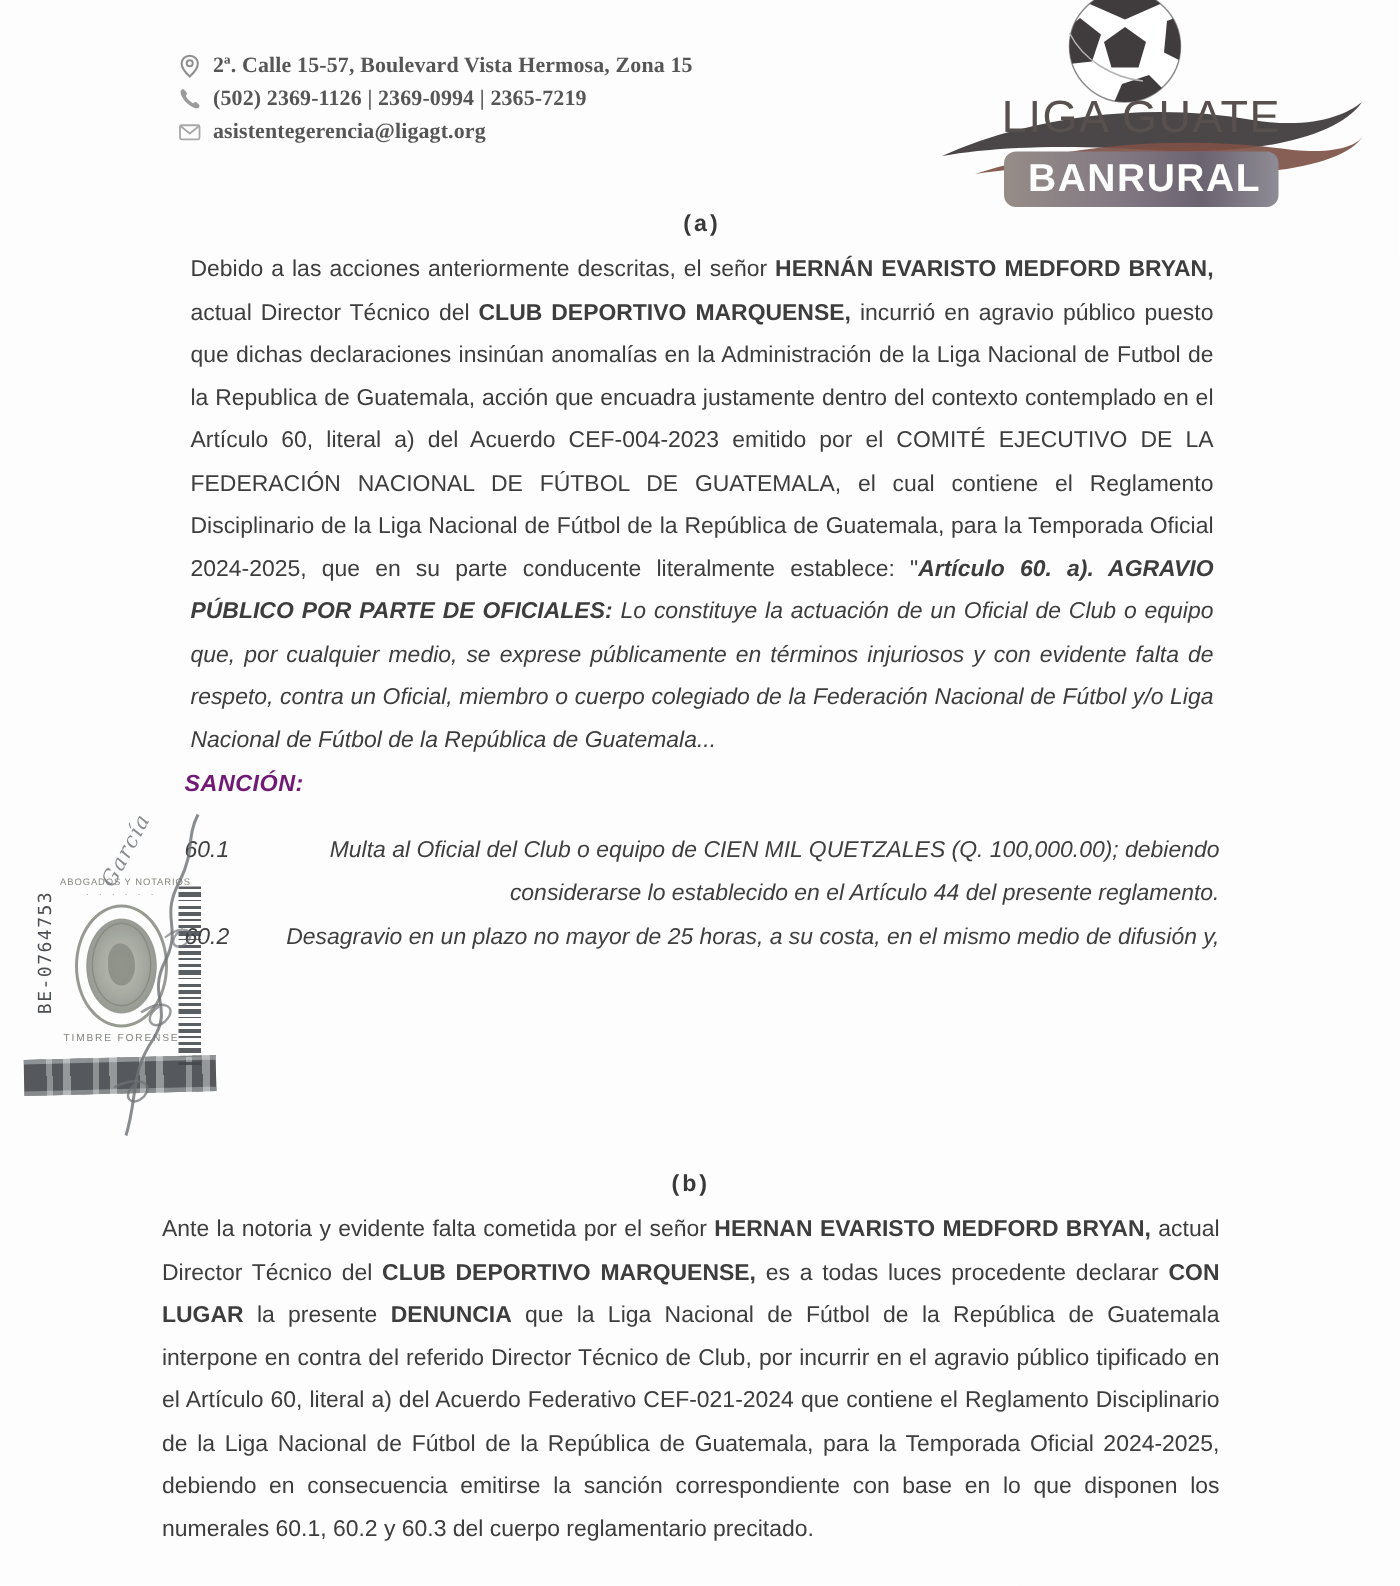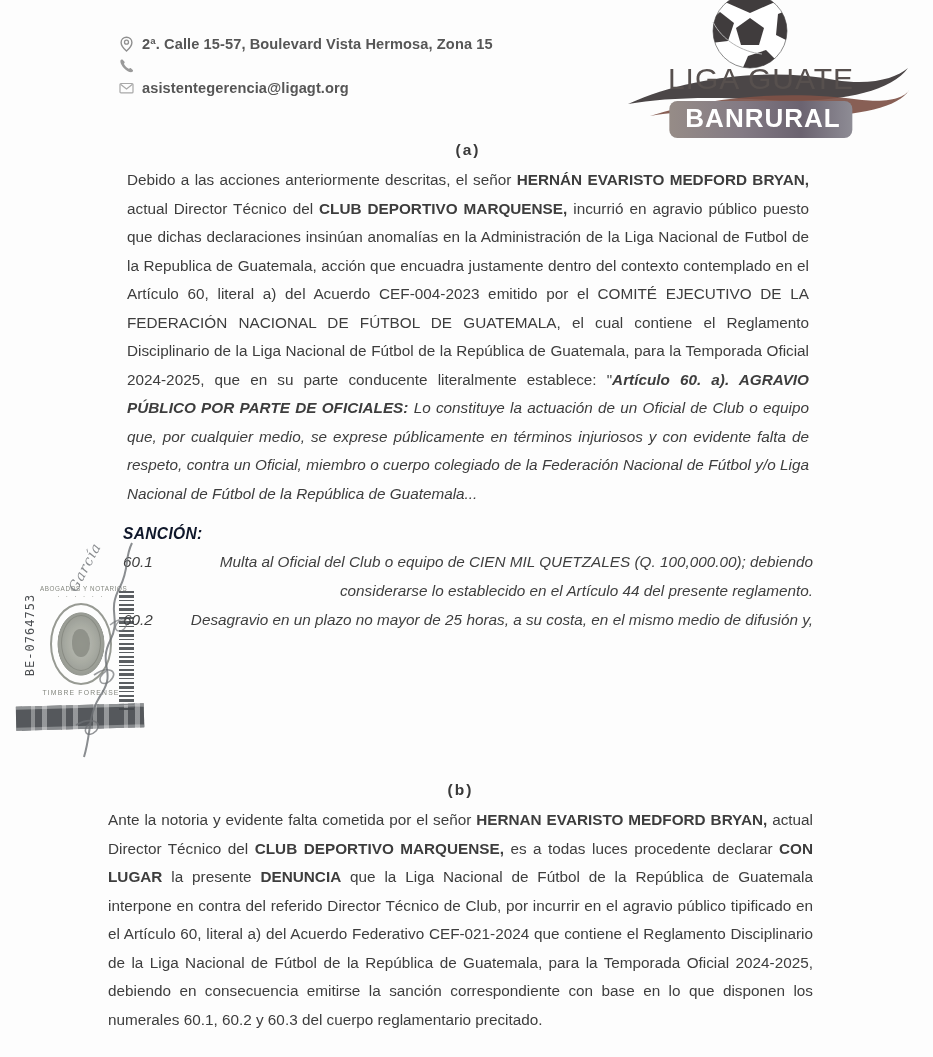--- a/index.html
+++ b/index.html
@@ -1,21 +1,21 @@
 <!DOCTYPE html>
 <html><head>
 <meta charset="utf-8">
 <style>
   html,body{margin:0;padding:0;background:#ffffff;}
   .page{
     position:relative;width:933px;height:1057px;background:#fdfdfd;
     font-family:"Liberation Sans",sans-serif;color:#3d3d3d;overflow:hidden;
   }
   
-  .contact{position:absolute;left:118px;top:33px;}
+  .contact{position:absolute;left:118px;top:33px;font-family:Liberation Serif, serif;}
   .contact-row{display:flex;align-items:center;height:22px;}
   .contact-row .cicon{width:17px;height:16px;margin-right:7px;flex:0 0 auto;}
   .contact-row span{font-size:14.6px;font-weight:700;color:#565656;letter-spacing:.1px;}
   
   .logo{position:absolute;left:610px;top:0;width:302px;height:142px;}
   .logo svg.ball{position:absolute;left:0;top:0;}
   .logo-title{
     position:absolute;left:0;top:62px;width:100%;text-align:center;
     font-size:30px;font-weight:400;letter-spacing:1px;color:#57504e;
   }
@@ -30,24 +30,24 @@
   .sec-b{position:absolute;left:104px;top:781px;width:713px;}
   .sec-label{text-align:center;font-weight:700;font-size:15.5px;letter-spacing:2px;margin-bottom:7px;color:#393939;}
   .para{
     margin:4px;text-align:justify;font-size:15.3px;line-height:28.5px;color:#3d3d3d;
   }
   .s-n{font-weight:400;}
   .s-b{font-weight:700;}
   .s-i{font-style:italic;}
   .s-bi{font-weight:700;font-style:italic;}
   .sancion-heading{
-    margin-top:17px;font-weight:700;font-style:italic;font-size:15.6px;color:#0f172a;
+    margin-top:6px;font-weight:700;font-style:italic;font-size:15.6px;color:#701a75;
     letter-spacing:.3px;
   }
-  .sancion-list{margin-top:4px;}
+  .sancion-list{margin-top:20px;}
   .sancion-item{display:flex;font-style:italic;font-size:15.3px;line-height:29px;color:#3f3f3f;}
   .sancion-item .num{flex:0 0 40px;}
   .sancion-item .txt{flex:1;text-align:right;}
   
   .stamp-zone{position:absolute;left:14px;top:533px;width:150px;height:235px;}
   .stamp-serial{
     position:absolute;left:-25px;top:95px;transform:rotate(-90deg);
     font-family:"DejaVu Sans Mono",monospace;font-size:12px;color:#4c4f52;letter-spacing:1px;
   }
   .stamp-body{
@@ -101,20 +101,21 @@
       <svg class="cicon" viewBox="0 0 16 16">
         <path d="M8 1.2 C4.9 1.2 2.6 3.5 2.6 6.4 C2.6 10.2 8 15 8 15 C8 15 13.4 10.2 13.4 6.4 C13.4 3.5 11.1 1.2 8 1.2 Z" fill="none" stroke="#8f8f8f" stroke-width="1.4"></path>
         <circle cx="8" cy="6.2" r="2" fill="none" stroke="#8f8f8f" stroke-width="1.3"></circle>
       </svg>
       <span>2ª. Calle 15-57, Boulevard Vista Hermosa, Zona 15</span>
     </div>
     <div class="contact-row">
       <svg class="cicon" viewBox="0 0 16 16">
         <path d="M2 2.5 C2.2 1.8 3.6 1.2 4.2 1.8 L6 3.8 C6.4 4.3 6 5.1 5.5 5.6 C5.2 6 6.4 7.7 7.5 8.8 C8.6 9.9 10.2 11 10.6 10.7 C11.1 10.2 11.9 9.8 12.4 10.2 L14.3 12 C14.9 12.6 14.2 13.9 13.5 14.1 C11.6 14.8 8.3 12.9 5.8 10.4 C3.3 7.9 1.4 4.4 2 2.5 Z" fill="#9a9a9a"></path>
       </svg>
+      <span>(502) 2369-1126 | 2369-0994 | 2365-7219</span>
     </div>
     <div class="contact-row">
       <svg class="cicon" viewBox="0 0 16 16">
         <rect x="1.5" y="3.5" width="13" height="9.4" rx="1" fill="none" stroke="#a8a8a8" stroke-width="1.2"></rect>
         <path d="M2 4.2 L8 9 L14 4.2" fill="none" stroke="#a8a8a8" stroke-width="1.2"></path>
       </svg>
       <span>asistentegerencia@ligagt.org</span>
     </div>
   </div>
 

